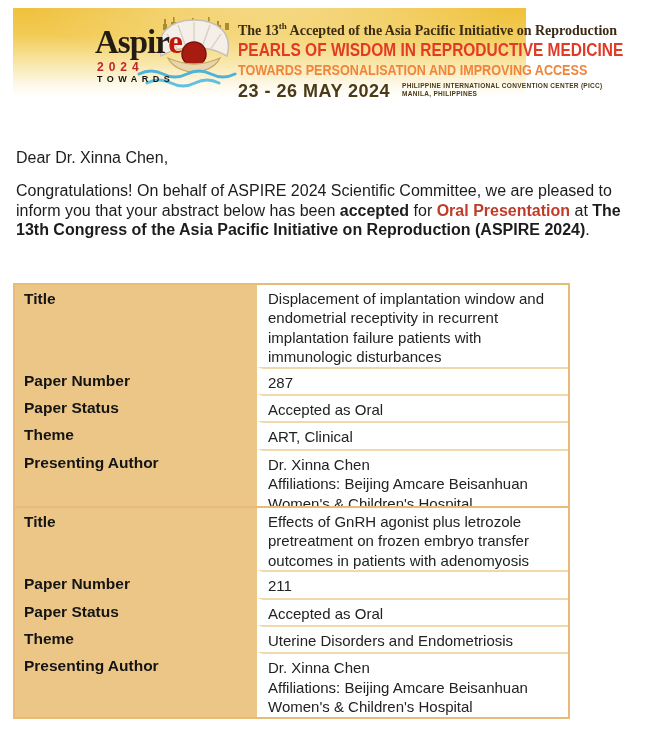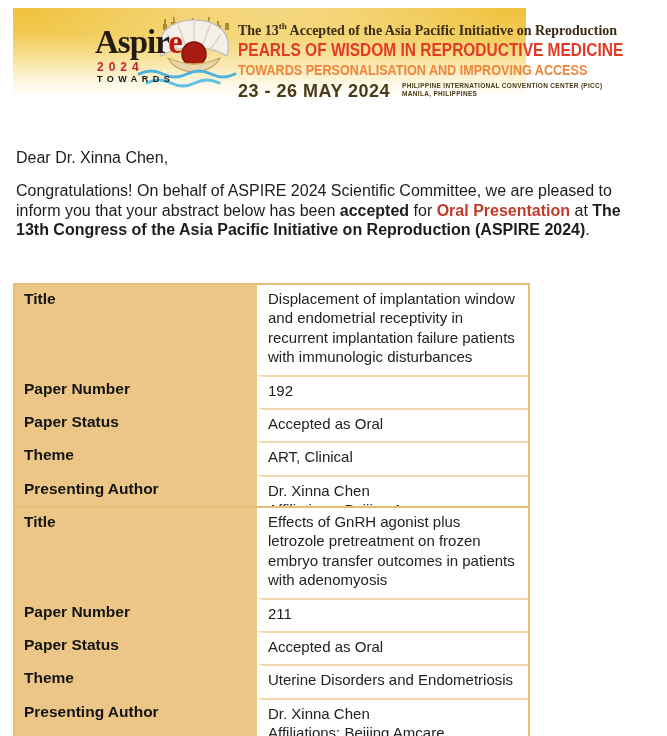--- a/index.html
+++ b/index.html
@@ -82,38 +82,38 @@
   .greeting{font-size:16px;line-height:20px;}
   .paragraph{font-size:16px;line-height:19.7px;margin-top:13px;}
   .seg-bold{font-weight:bold;}
   .seg-red-bold{font-weight:bold;color:var(--accept_red);}
   .section-heading{
     font-size:20px;font-weight:bold;color:var(--heading_orange);
     margin-top:13px;
   }
   
   .abstract-table{
-    position:absolute;left:13px;width:517px;
+    position:absolute;left:13px;width:557px;
     border-collapse:separate;border-spacing:0;
     border:2px solid var(--table_border);
     background:#22c55e;
     table-layout:fixed;
   }
   .t1{top:283px;}
   .t2{top:506px;}
   .abstract-table th{
     width:225px;background:var(--label_bg);
     text-align:left;vertical-align:top;
     font-size:15.5px;font-weight:bold;color:#141414;
     padding:4px 8px 4px 9px;line-height:19.4px;
   }
   .abstract-table td{
     vertical-align:top;background:#ffffff;
     font-size:15px;color:#222;line-height:19.4px;
-    padding:4px 8px 8px 5px;
+    padding:4px 8px 0 5px;
     border-left:6px solid #ffffff;
     white-space:pre-line;
   }
   .abstract-table tr + tr td{border-top:2px solid var(--divider);}
 </style>
 </head>
 <body>
 
 <div class="banner">
 
@@ -171,21 +171,21 @@
 </div>
 
 <table class="abstract-table t1">
     <tbody>
       <tr>
     <th>Title</th>
     <td>Displacement of implantation window and endometrial receptivity in recurrent implantation failure patients with immunologic disturbances</td>
   </tr>
       <tr>
     <th>Paper Number</th>
-    <td>192</td>
+    <td>287</td>
   </tr>
       <tr>
     <th>Paper Status</th>
     <td>Accepted as Oral</td>
   </tr>
       <tr>
     <th>Theme</th>
     <td>ART, Clinical</td>
   </tr>
       <tr>

